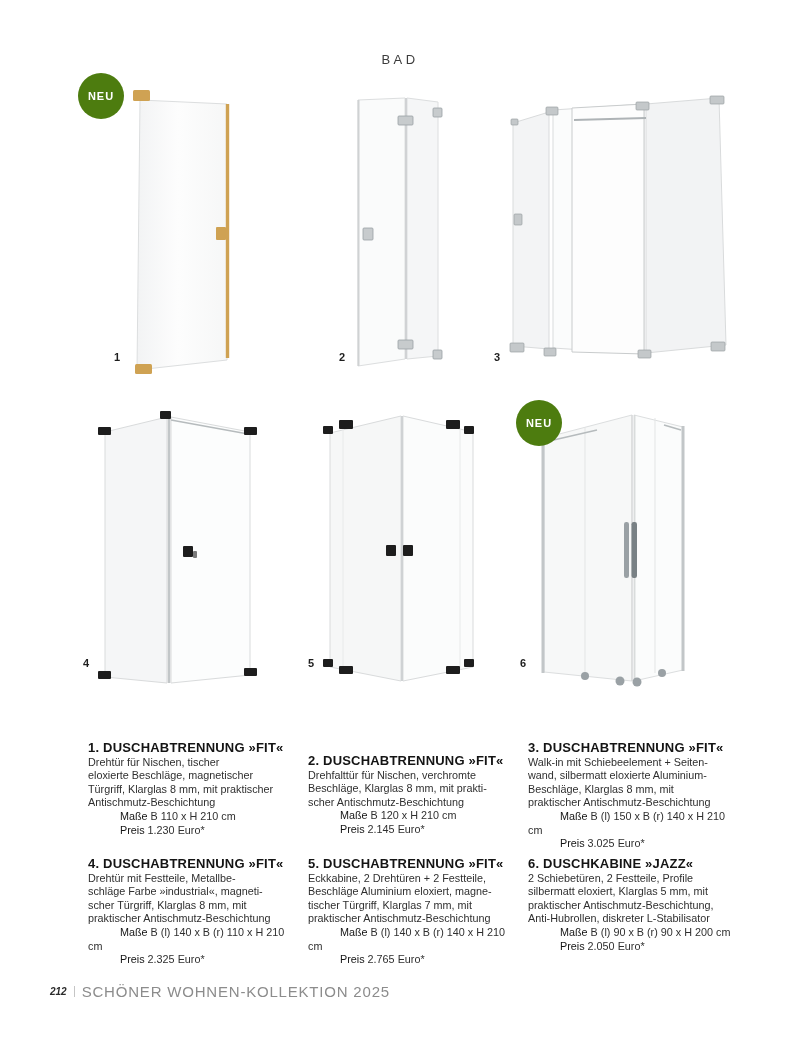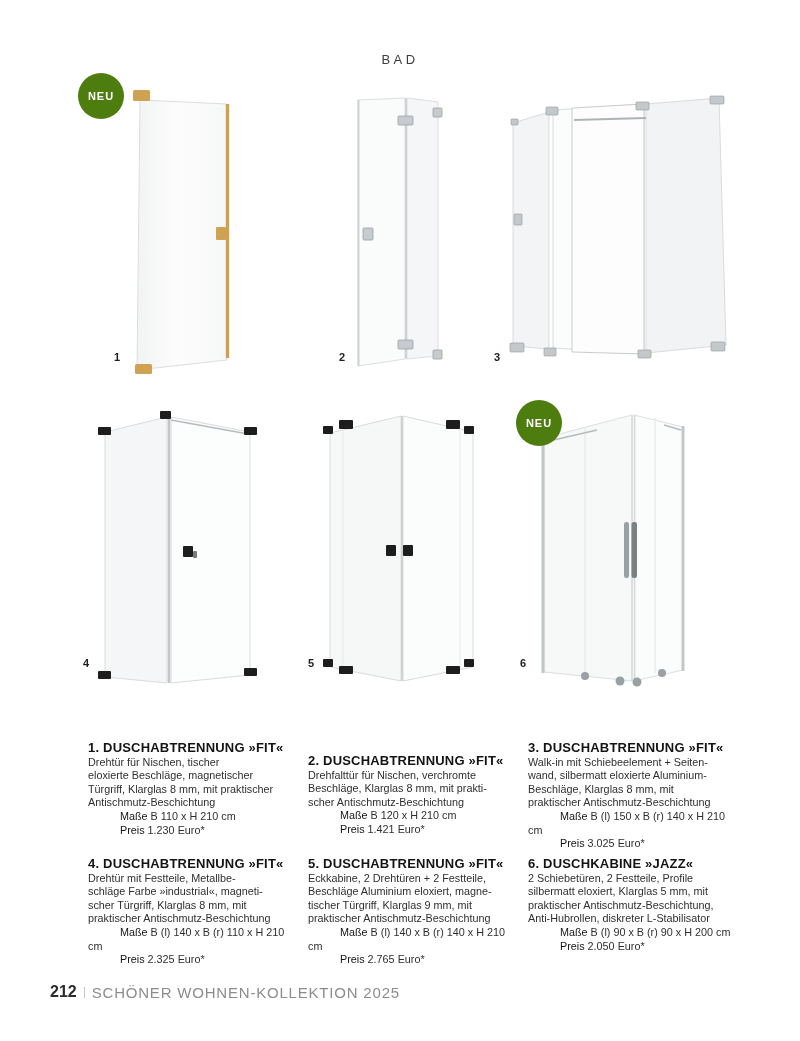--- a/index.html
+++ b/index.html
@@ -11,21 +11,21 @@
         color:#ffffff;display:flex;align-items:center;justify-content:center;
         font-weight:bold;font-size:11px;letter-spacing:1px;z-index:5;}
   .fig{position:absolute;}
   .fig svg{display:block;}
   .fig-num{position:absolute;font-size:11px;font-weight:bold;color:#1e1e1e;z-index:4;}
   .desc{position:absolute;width:212px;font-size:10.8px;line-height:13.6px;color:#2f2f2f;}
   .desc-title{font-weight:bold;color:#141414;letter-spacing:0.2px;font-size:13px;margin-bottom:1px;}
   .desc-line:empty{display:none;}
   .spec-label{font-weight:normal;color:#141414;margin-right:3px;padding-left:32px;}
   .footer{position:absolute;left:50px;top:983px;display:flex;align-items:center;}
-  .footer-page{font-weight:bold;color:#2b2b2b;font-size:16px;}
+  .footer-page{font-weight:bold;color:#2b2b2b;font-size:10px;font-style:italic;}
   .footer-sep{width:1px;height:11px;background:#c5c5c5;margin:0 7px;}
   .footer-collection{letter-spacing:0.8px;font-size:15px;color:#8c8c8c;}
 </style>
 </head>
 <body>
 
 <div class="page">
 
   <div class="section-title">BAD</div>
 
@@ -156,21 +156,21 @@
     <div class="desc-spec"><span class="spec-label">Preis</span><span>1.230 Euro*</span></div>
   </div>
 
   <div class="desc" style="left:308px;top:754px;">
     <div class="desc-title">2. DUSCHABTRENNUNG »FIT«</div>
     <div class="desc-line">Drehfalttür für Nischen, verchromte</div>
     <div class="desc-line">Beschläge, Klarglas 8 mm, mit prakti-</div>
     <div class="desc-line">scher Antischmutz-Beschichtung</div>
 
     <div class="desc-spec"><span class="spec-label">Maße</span><span>B 120 x H 210 cm</span></div>
-    <div class="desc-spec"><span class="spec-label">Preis</span><span>1.421 Euro*</span></div>
+    <div class="desc-spec"><span class="spec-label">Preis</span><span>2.145 Euro*</span></div>
   </div>
 
   <div class="desc" style="left:528px;top:741px;">
     <div class="desc-title">3. DUSCHABTRENNUNG »FIT«</div>
     <div class="desc-line">Walk-in mit Schiebeelement + Seiten-</div>
     <div class="desc-line">wand, silbermatt eloxierte Aluminium-</div>
     <div class="desc-line">Beschläge, Klarglas 8 mm, mit</div>
     <div class="desc-line">praktischer Antischmutz-Beschichtung</div>
 
     <div class="desc-spec"><span class="spec-label">Maße</span><span>B (l) 150 x B (r) 140 x H 210 cm</span></div>
@@ -185,21 +185,21 @@
     <div class="desc-line">praktischer Antischmutz-Beschichtung</div>
 
     <div class="desc-spec"><span class="spec-label">Maße</span><span>B (l) 140 x B (r) 110 x H 210 cm</span></div>
     <div class="desc-spec"><span class="spec-label">Preis</span><span>2.325 Euro*</span></div>
   </div>
 
   <div class="desc" style="left:308px;top:857px;">
     <div class="desc-title">5. DUSCHABTRENNUNG »FIT«</div>
     <div class="desc-line">Eckkabine, 2 Drehtüren + 2 Festteile,</div>
     <div class="desc-line">Beschläge Aluminium eloxiert, magne-</div>
-    <div class="desc-line">tischer Türgriff, Klarglas 9 mm, mit</div>
+    <div class="desc-line">tischer Türgriff, Klarglas 7 mm, mit</div>
     <div class="desc-line">praktischer Antischmutz-Beschichtung</div>
 
     <div class="desc-spec"><span class="spec-label">Maße</span><span>B (l) 140 x B (r) 140 x H 210 cm</span></div>
     <div class="desc-spec"><span class="spec-label">Preis</span><span>2.765 Euro*</span></div>
   </div>
 
   <div class="desc" style="left:528px;top:857px;">
     <div class="desc-title">6. DUSCHKABINE »JAZZ«</div>
     <div class="desc-line">2 Schiebetüren, 2 Festteile, Profile</div>
     <div class="desc-line">silbermatt eloxiert, Klarglas 5 mm, mit</div>

